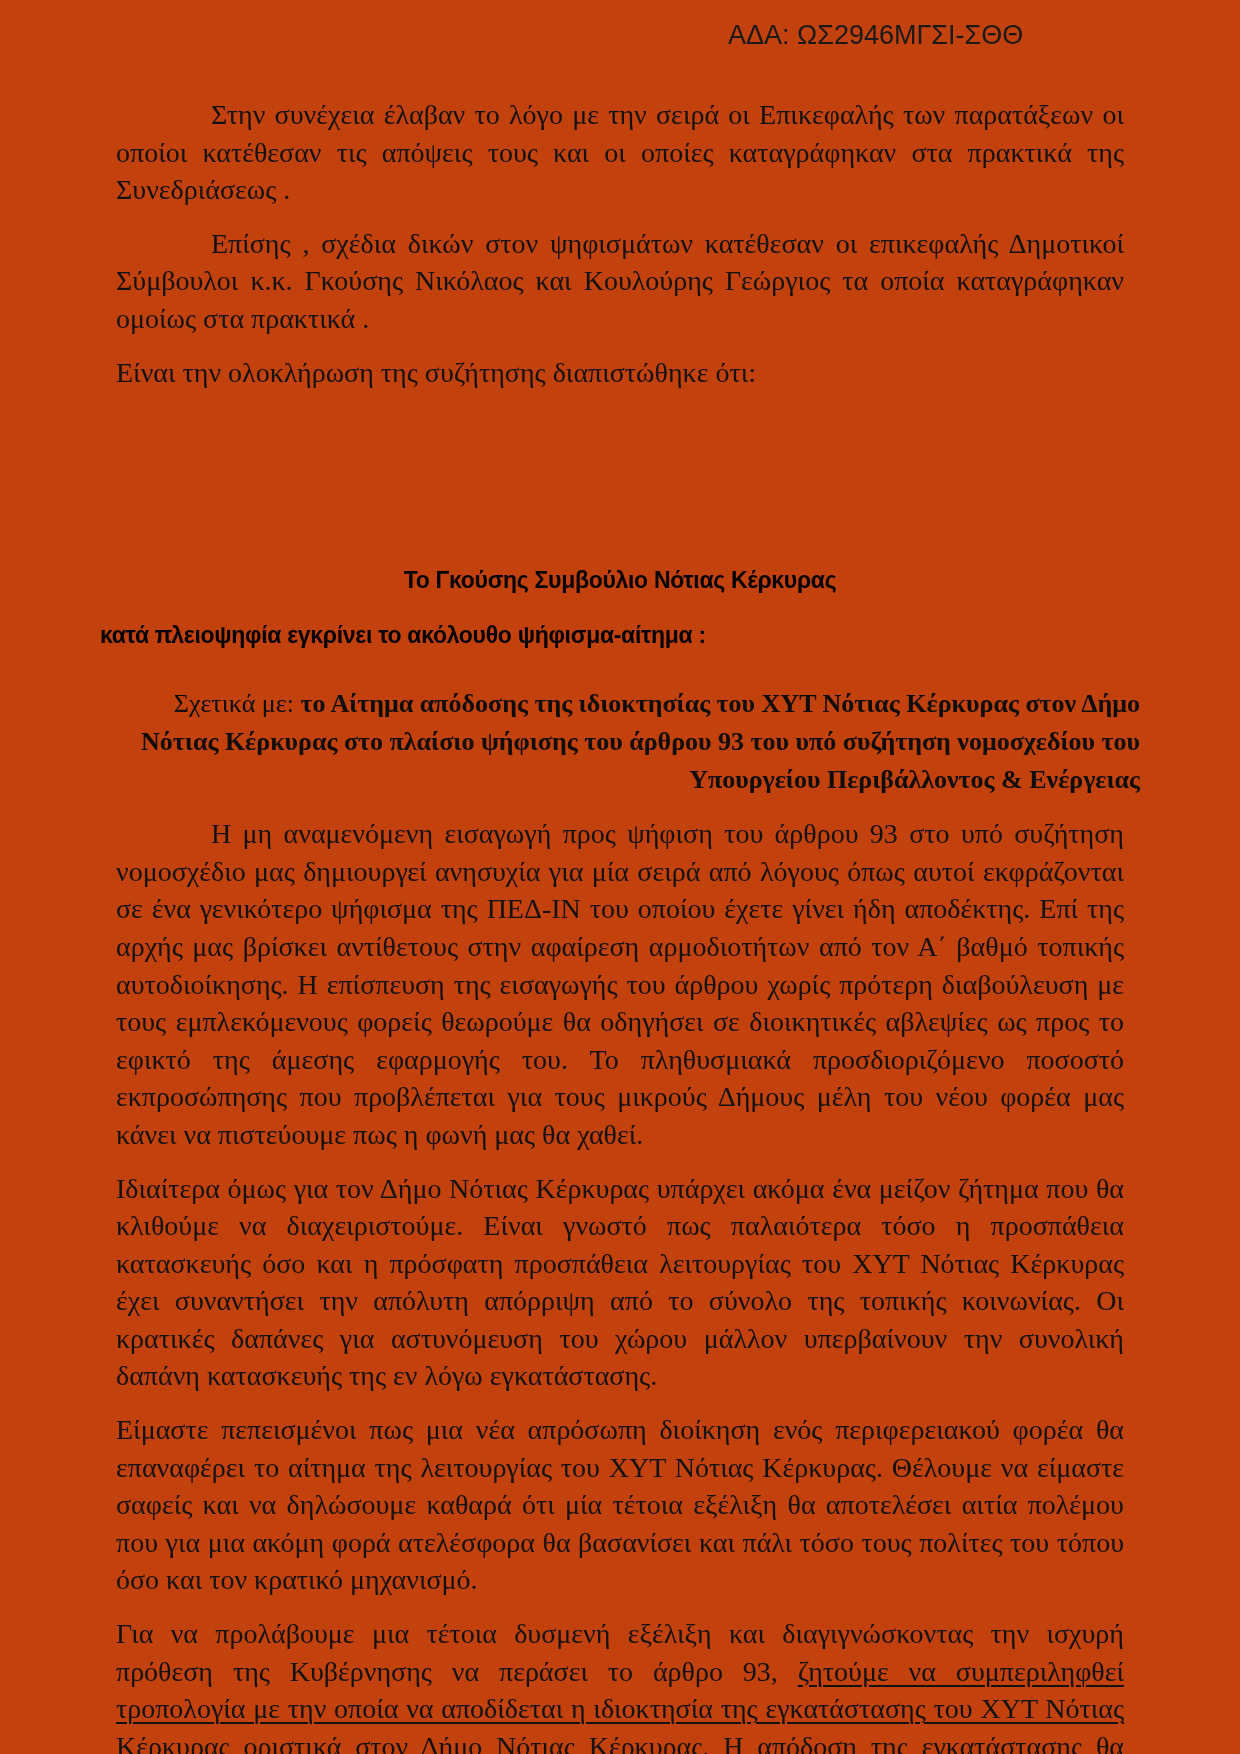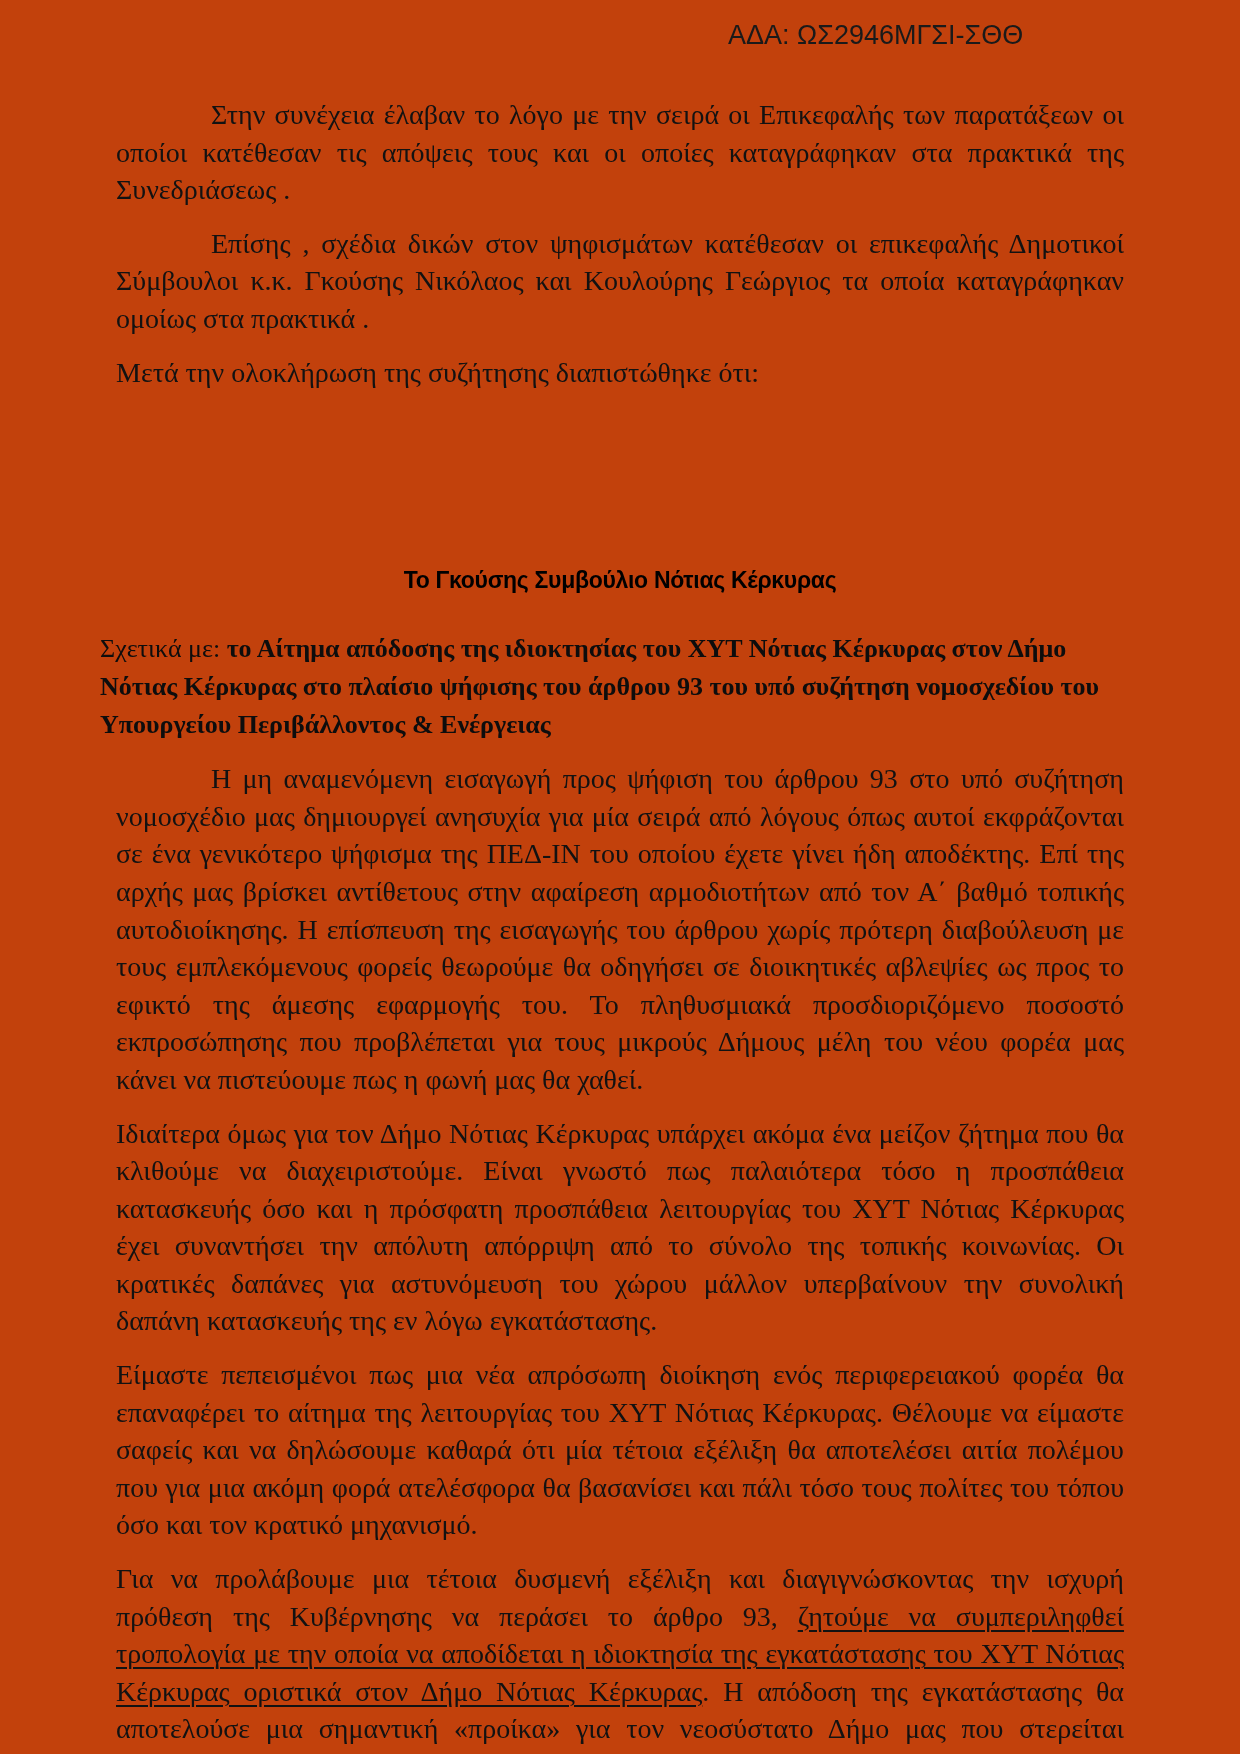--- a/index.html
+++ b/index.html
@@ -53,21 +53,21 @@
     margin-top: 28px;
     text-align: left;
     font-family: "Liberation Sans", "DejaVu Sans", sans-serif;
     font-weight: bold;
     font-size: 23px;
     letter-spacing: -0.3px;
     color: #000000;
   }
   .subject-block {
     margin-top: 36px;
-    text-align: left;
+    text-align: right;
     font-family: "Liberation Serif", "DejaVu Serif", serif;
     font-size: 26px;
     line-height: 38px;
     color: #0d0d0d;
   }
   .subject-block .subject-prefix {
     font-weight: normal;
   }
   .subject-block .subject-bold {
     font-weight: bold;
@@ -84,25 +84,26 @@
 </head>
 <body>
 
 <div class="page">
 
   <div class="ada">ΑΔΑ: ΩΣ2946ΜΓΣΙ-ΣΘΘ</div>
 
   <div class="intro-block">
     <p class="serif-par first-indent">Στην συνέχεια έλαβαν το λόγο με την σειρά οι Επικεφαλής των παρατάξεων οι οποίοι κατέθεσαν τις απόψεις τους και  οι οποίες καταγράφηκαν στα πρακτικά της Συνεδριάσεως .</p>
     <p class="serif-par first-indent">Επίσης , σχέδια δικών  στον ψηφισμάτων  κατέθεσαν οι επικεφαλής  Δημοτικοί Σύμβουλοι κ.κ. Γκούσης Νικόλαος και Κουλούρης Γεώργιος τα οποία καταγράφηκαν ομοίως στα πρακτικά  .</p>
-    <p class="serif-par">Μετά την ολοκλήρωση της συζήτησης διαπιστώθηκε ότι:</p>
+    <p class="serif-par">Είναι την ολοκλήρωση της συζήτησης διαπιστώθηκε ότι:</p>
   </div>
 
   <div class="council-heading">Το Γκούσης Συμβούλιο  Νότιας Κέρκυρας</div>
 
+  <div class="approval-line">κατά πλειοψηφία  εγκρίνει το ακόλουθο ψήφισμα-αίτημα :</div>
 
   <div class="subject-block">
     <span class="subject-prefix">Σχετικά με: </span><span class="subject-bold">το Αίτημα απόδοσης της ιδιοκτησίας του ΧΥΤ Νότιας Κέρκυρας στον Δήμο Νότιας Κέρκυρας στο πλαίσιο ψήφισης του άρθρου 93 του υπό συζήτηση νομοσχεδίου του Υπουργείου Περιβάλλοντος &amp; Ενέργειας</span>
   </div>
 
   <div class="body-block">
     <p class="serif-par first-indent">Η μη αναμενόμενη εισαγωγή προς ψήφιση του άρθρου 93 στο υπό συζήτηση νομοσχέδιο μας δημιουργεί ανησυχία για μία σειρά από λόγους όπως αυτοί εκφράζονται σε ένα γενικότερο ψήφισμα της ΠΕΔ-ΙΝ του οποίου έχετε γίνει ήδη αποδέκτης. Επί της αρχής μας βρίσκει αντίθετους στην αφαίρεση αρμοδιοτήτων από τον Α΄ βαθμό τοπικής αυτοδιοίκησης. Η επίσπευση της εισαγωγής του άρθρου χωρίς πρότερη διαβούλευση με τους εμπλεκόμενους φορείς θεωρούμε θα οδηγήσει σε διοικητικές αβλεψίες ως προς το εφικτό της άμεσης εφαρμογής του. Το πληθυσμιακά προσδιοριζόμενο ποσοστό εκπροσώπησης που προβλέπεται για τους μικρούς Δήμους μέλη του νέου φορέα μας κάνει να πιστεύουμε πως η φωνή μας θα χαθεί.</p>
     <p class="serif-par">Ιδιαίτερα όμως για τον Δήμο Νότιας Κέρκυρας υπάρχει ακόμα ένα μείζον ζήτημα που θα κλιθούμε να διαχειριστούμε. Είναι γνωστό πως παλαιότερα τόσο η  προσπάθεια κατασκευής όσο και η πρόσφατη προσπάθεια λειτουργίας του ΧΥΤ Νότιας Κέρκυρας έχει συναντήσει την απόλυτη απόρριψη από το σύνολο της τοπικής κοινωνίας. Οι κρατικές δαπάνες για αστυνόμευση του χώρου μάλλον υπερβαίνουν την συνολική δαπάνη κατασκευής της εν λόγω εγκατάστασης.</p>
     <p class="serif-par">Είμαστε πεπεισμένοι πως μια νέα απρόσωπη διοίκηση ενός περιφερειακού φορέα θα επαναφέρει το αίτημα της λειτουργίας του ΧΥΤ Νότιας Κέρκυρας. Θέλουμε να είμαστε σαφείς και να δηλώσουμε καθαρά ότι μία τέτοια εξέλιξη θα αποτελέσει αιτία πολέμου που για μια ακόμη φορά ατελέσφορα θα βασανίσει και πάλι τόσο τους πολίτες του τόπου όσο και τον κρατικό μηχανισμό.</p>
     <p class="serif-par"><span>Για να προλάβουμε μια τέτοια δυσμενή εξέλιξη και διαγιγνώσκοντας την ισχυρή πρόθεση της Κυβέρνησης να περάσει το άρθρο 93, </span><span class="underlined"> ζητούμε να συμπεριληφθεί τροπολογία με την οποία να αποδίδεται η ιδιοκτησία της εγκατάστασης του ΧΥΤ Νότιας Κέρκυρας οριστικά στον Δήμο Νότιας Κέρκυρας</span><span>. Η απόδοση της εγκατάστασης θα αποτελούσε μια σημαντική «προίκα» για τον νεοσύστατο Δήμο μας που στερείται υποδομών και μόνιμων εγκαταστάσεων. Ενδεικτικά μπορεί να στεγάσει την υπηρεσία καθαριότητας δίνοντας τη δυνατότητα αξιοπρεπούς φιλοξενίας του προσωπικού της,</span></p>

